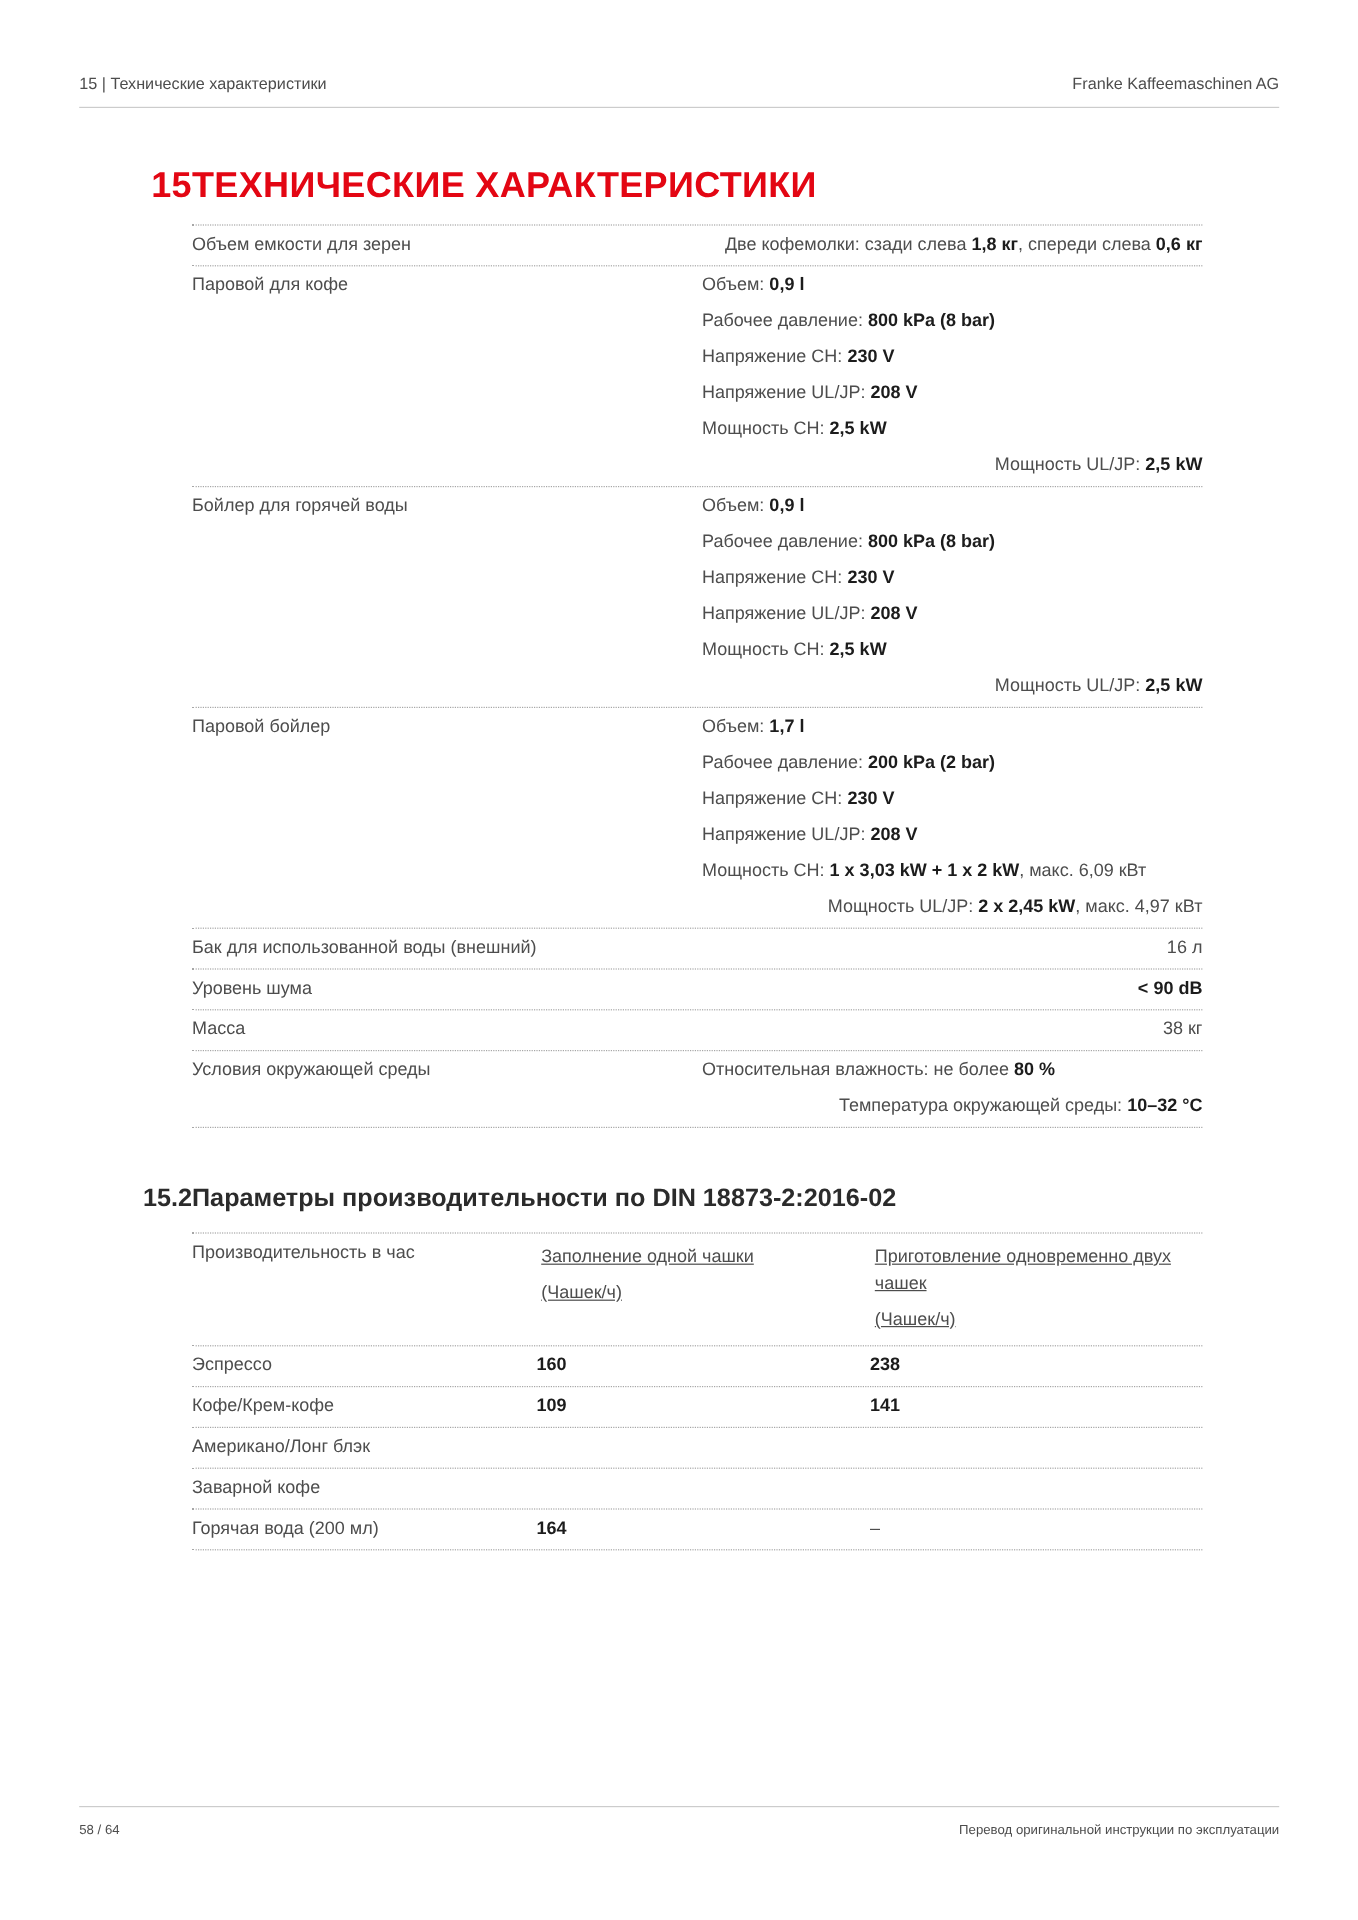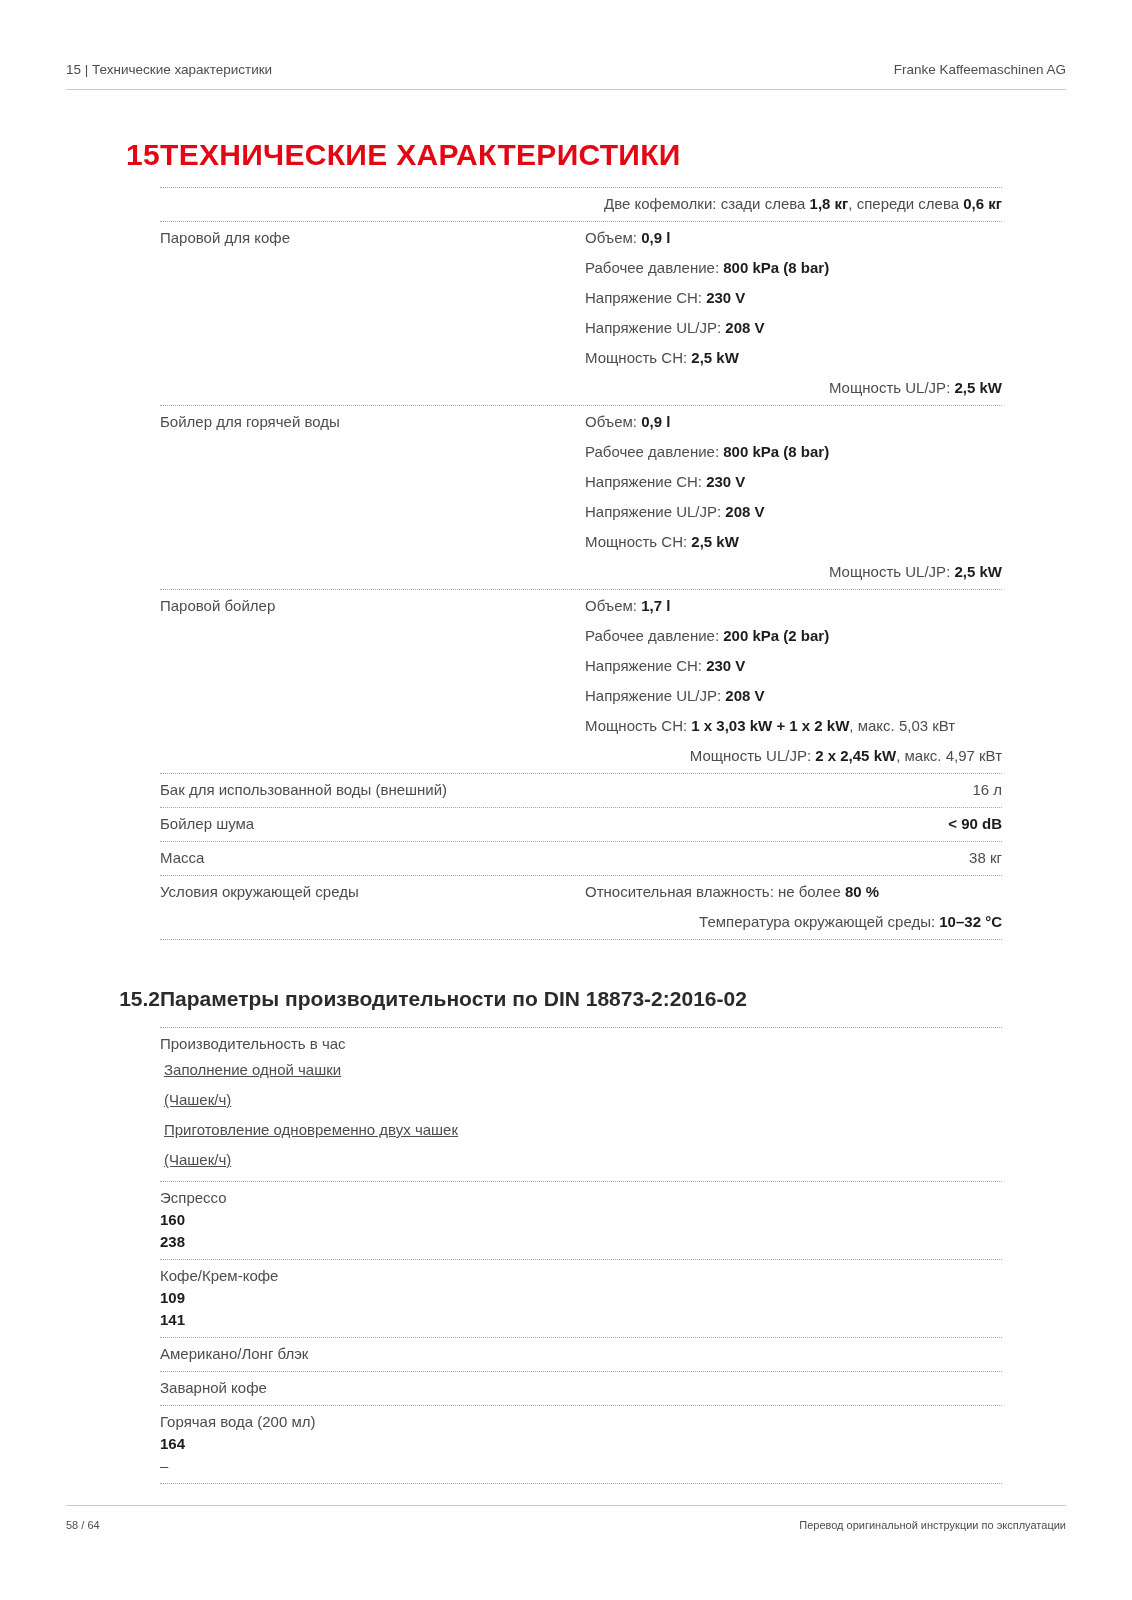--- a/index.html
+++ b/index.html
@@ -42,21 +42,21 @@
   .spec-values p{ margin:0 0 8px; line-height:22px; }
   .spec-values p:last-child{ margin-bottom:0;text-align:right; }
 
   .lbl{ color:var(--label); font-weight:400; }
   .val{ color:var(--value); font-weight:700; }
 
   .perf-table{
     margin:15px 66px 0 160px; width:842px; font-size:15px;
     border-bottom:1px dotted var(--dots);
   }
-  .perf-row{ display:flex; border-top:1px dotted var(--dots); padding:5px 0 6px; line-height:22px;flex-direction:column; }
+  .perf-row{ display:flex; border-top:1px dotted var(--dots); padding:5px 0 6px; line-height:22px; }
   .perf-row .c1{ width:287px; flex:none; padding-right:16px; }
   .perf-row .c2{ width:278px; flex:none; padding-right:16px; }
   .perf-row .c3{ flex:1; }
   .perf-header p{ margin:4px; line-height:22px;text-decoration:underline; }
   .perf-header p.unit{ margin-top:8px; }
 
   .doc-footer{
     position:absolute; left:66px; right:66px; top:1505px;
     border-top:1px solid var(--rule); padding-top:13px;
     display:flex; justify-content:space-between;
@@ -74,20 +74,21 @@
   </header>
 
   <h1 class="chapter-heading">
     <span class="heading-num">15</span>
     <span>ТЕХНИЧЕСКИЕ ХАРАКТЕРИСТИКИ</span>
   </h1>
 
 
   <div class="spec-table" id="specTable">
       <div class="spec-row">
+        <div class="spec-name">Объем емкости для зерен</div>
         <div class="spec-values">
           <p class="spec-line"><span class="lbl">Две кофемолки: сзади слева </span><span class="val">1,8 кг</span><span class="lbl">, спереди слева </span><span class="val">0,6 кг</span></p>
         </div>
       </div>
       <div class="spec-row">
         <div class="spec-name">Паровой для кофе</div>
         <div class="spec-values">
           <p class="spec-line"><span class="lbl">Объем: </span><span class="val">0,9 l</span></p>
           <p class="spec-line"><span class="lbl">Рабочее давление: </span><span class="val">800 kPa (8 bar)</span></p>
           <p class="spec-line"><span class="lbl">Напряжение CH: </span><span class="val">230 V</span></p>
@@ -107,32 +108,32 @@
           <p class="spec-line"><span class="lbl">Мощность UL/JP: </span><span class="val">2,5 kW</span></p>
         </div>
       </div>
       <div class="spec-row">
         <div class="spec-name">Паровой бойлер</div>
         <div class="spec-values">
           <p class="spec-line"><span class="lbl">Объем: </span><span class="val">1,7 l</span></p>
           <p class="spec-line"><span class="lbl">Рабочее давление: </span><span class="val">200 kPa (2 bar)</span></p>
           <p class="spec-line"><span class="lbl">Напряжение CH: </span><span class="val">230 V</span></p>
           <p class="spec-line"><span class="lbl">Напряжение UL/JP: </span><span class="val">208 V</span></p>
-          <p class="spec-line"><span class="lbl">Мощность CH: </span><span class="val">1 x 3,03 kW + 1 x 2 kW</span><span class="lbl">, макс. 5,03 кВт</span></p>
+          <p class="spec-line"><span class="lbl">Мощность CH: </span><span class="val">1 x 3,03 kW + 1 x 2 kW</span><span class="lbl">, макс. 6,09 кВт</span></p>
           <p class="spec-line"><span class="lbl">Мощность UL/JP: </span><span class="val">2 x 2,45 kW</span><span class="lbl">, макс. 4,97 кВт</span></p>
         </div>
       </div>
       <div class="spec-row">
         <div class="spec-name">Бак для использованной воды (внешний)</div>
         <div class="spec-values">
           <p class="spec-line"><span class="lbl">16 л</span></p>
         </div>
       </div>
       <div class="spec-row">
-        <div class="spec-name">Бойлер шума</div>
+        <div class="spec-name">Уровень шума</div>
         <div class="spec-values">
           <p class="spec-line"><span class="val">&lt; 90 dB</span></p>
         </div>
       </div>
       <div class="spec-row">
         <div class="spec-name">Масса</div>
         <div class="spec-values">
           <p class="spec-line"><span class="lbl">38 кг</span></p>
         </div>
       </div>

